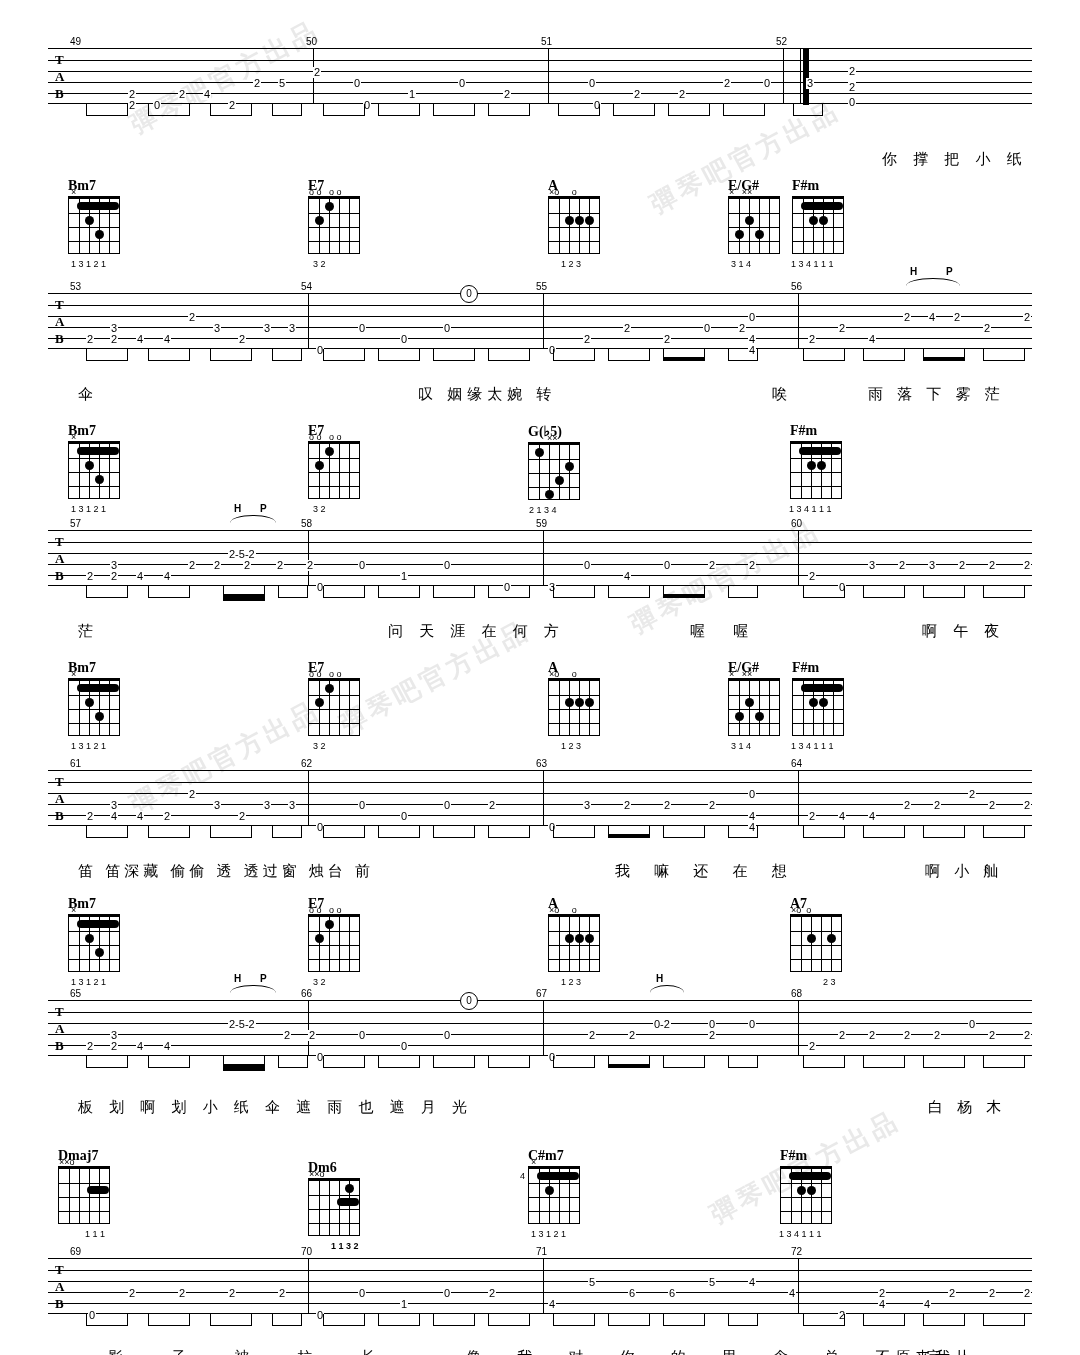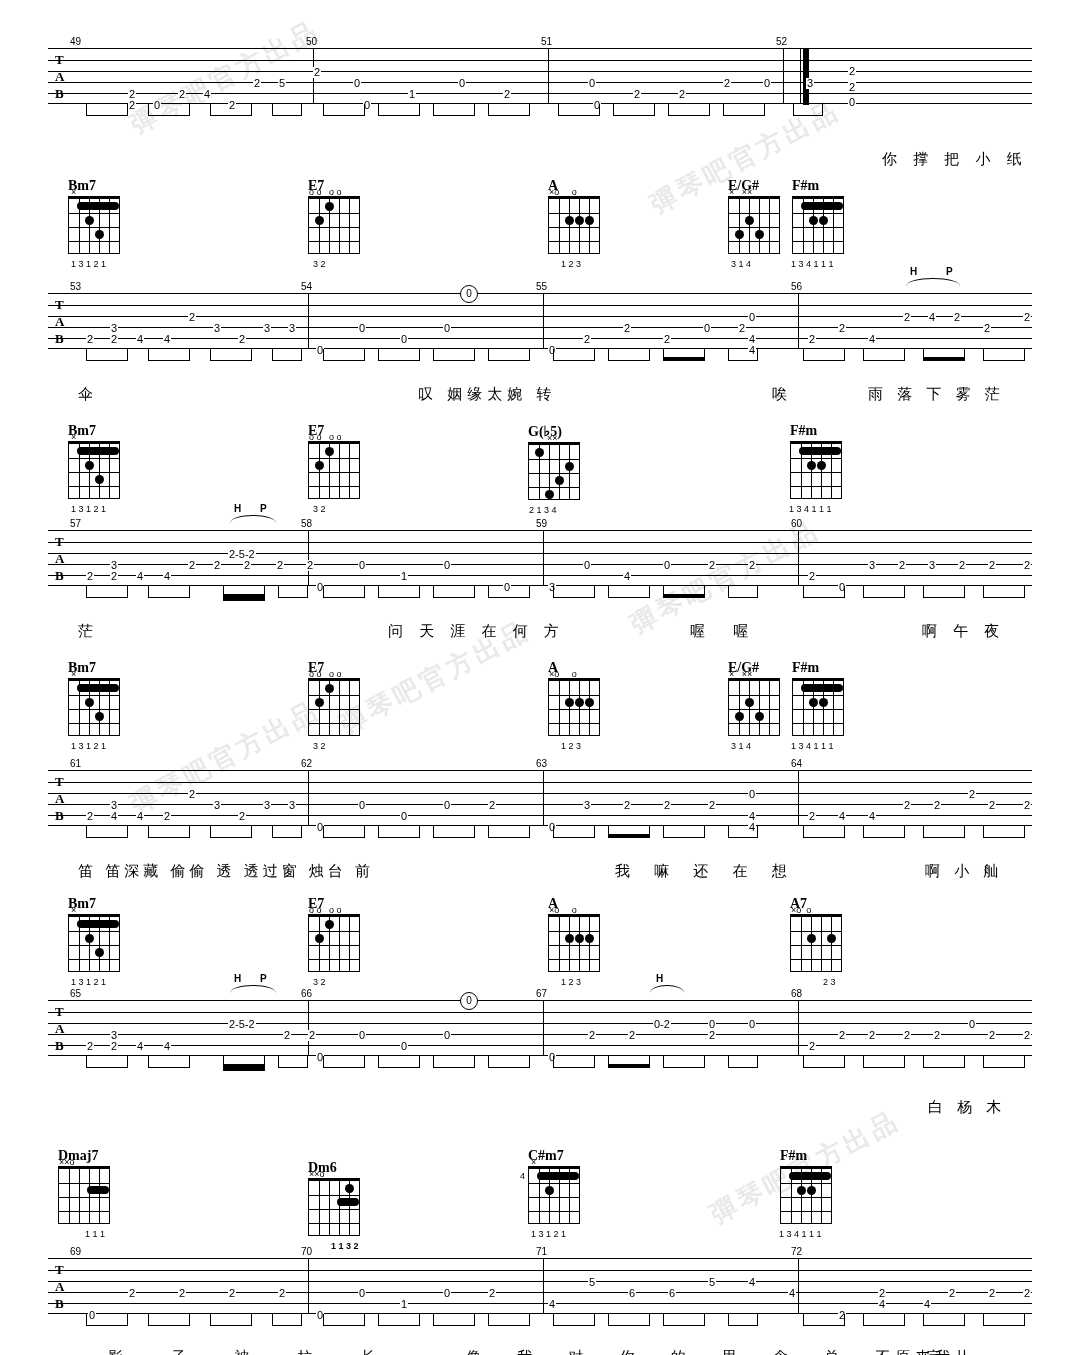--- a/index.html
+++ b/index.html
@@ -724,20 +724,21 @@
       <div class="beam" style="left:560px;top:0;width:42px;"></div>
       <div class="beam2" style="left:560px;top:8px;width:42px;"></div>
       <div class="beam" style="left:615px;top:0;width:42px;"></div>
       <div class="beam" style="left:680px;top:0;width:30px;"></div>
       <div class="beam" style="left:755px;top:0;width:42px;"></div>
       <div class="beam" style="left:815px;top:0;width:42px;"></div>
       <div class="beam" style="left:875px;top:0;width:42px;"></div>
       <div class="beam" style="left:935px;top:0;width:42px;"></div>
     </div>
   </div>
+  <div class="lyric" style="left:78px;top:1098px;letter-spacing:6px;">板 划 啊 划 小 纸 伞 遮 雨 也 遮 月 光</div>
   <div class="lyric" style="left:928px;top:1098px;letter-spacing:5px;">白 杨 木</div>
 
   <div class="chordbox" style="left:58px;top:1148px;">
     <div class="chordname">Dmaj7</div>
     <div class="grid">
       <div class="xo" style="left:0px;">××o</div>
       <div class="v" style="left:10px"></div>
         <div class="v" style="left:20px"></div>
         <div class="v" style="left:30px"></div>
         <div class="v" style="left:40px"></div>

